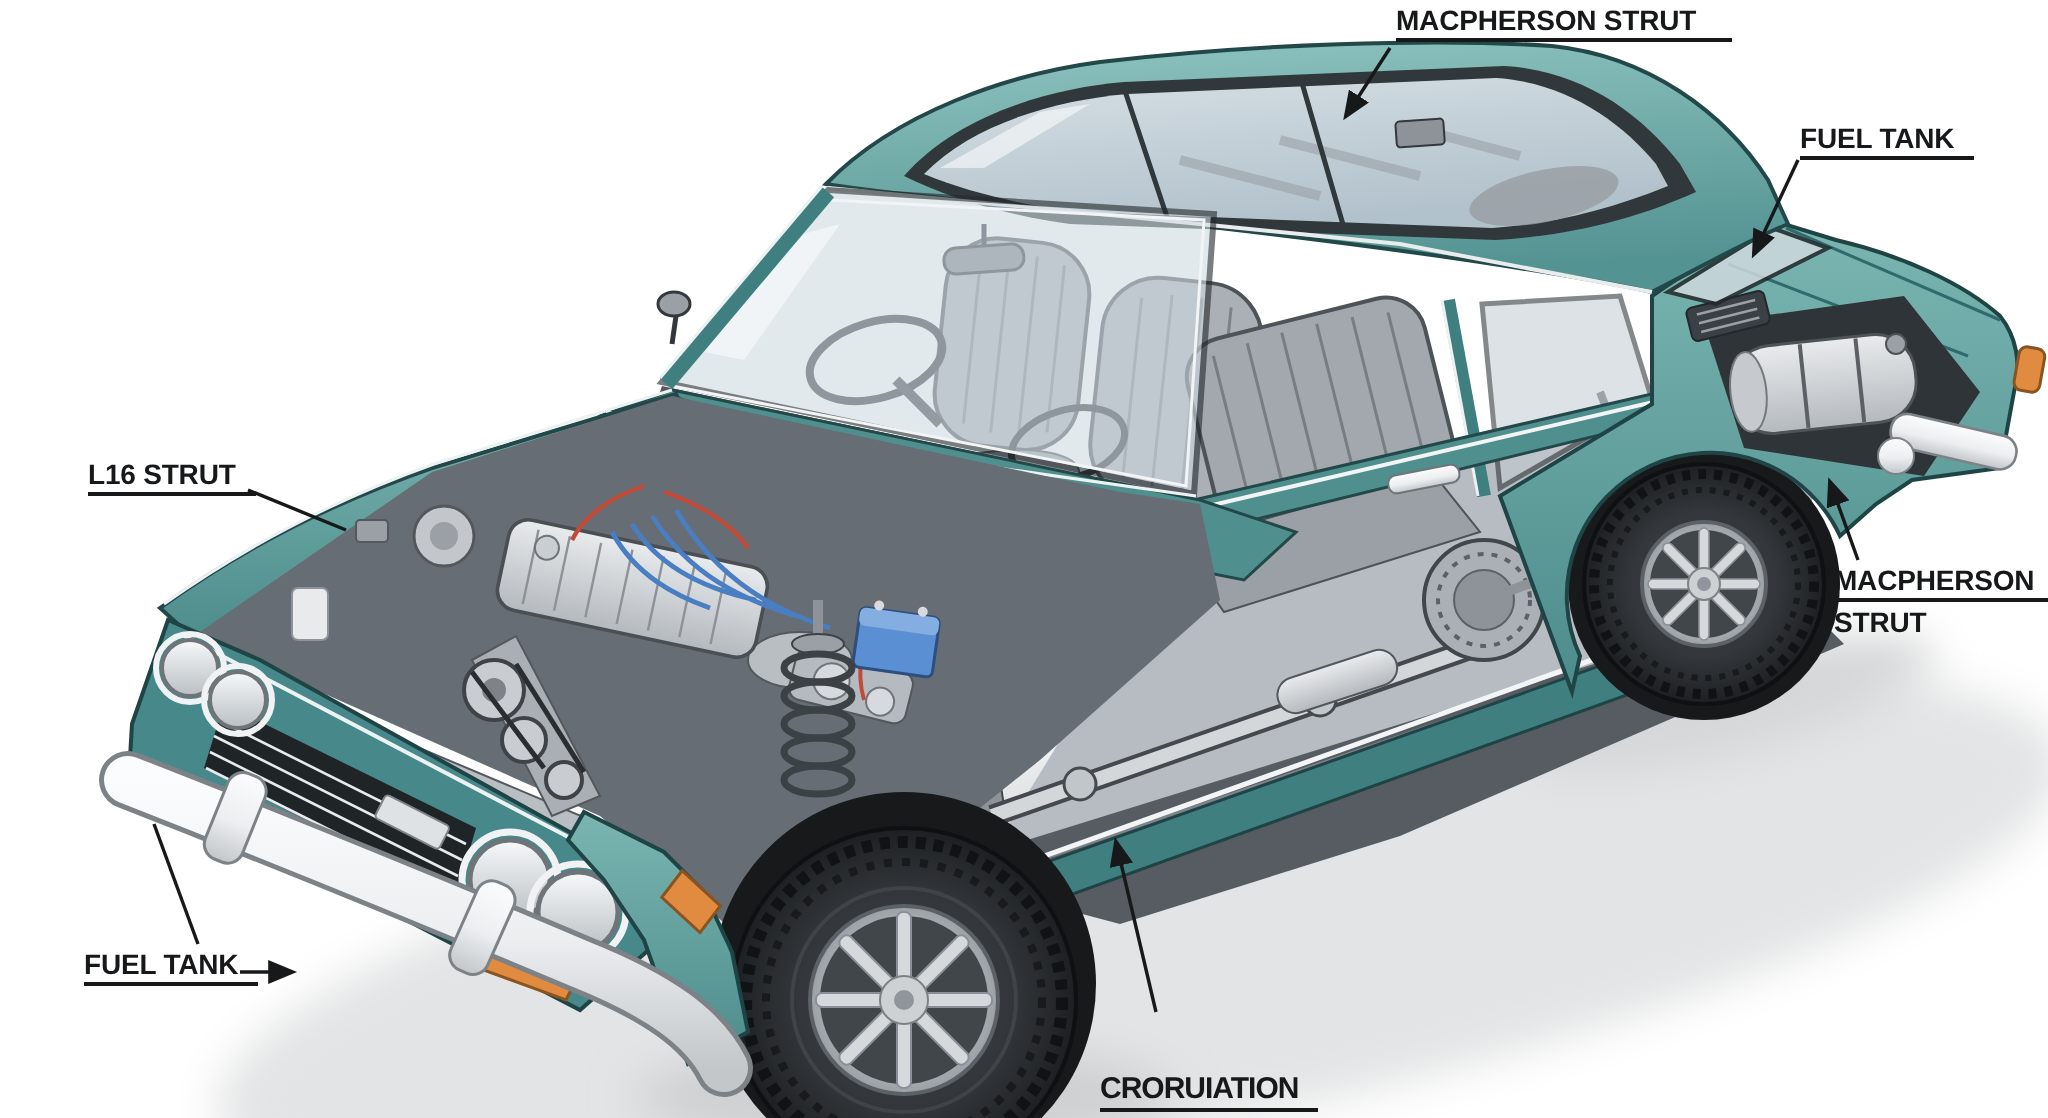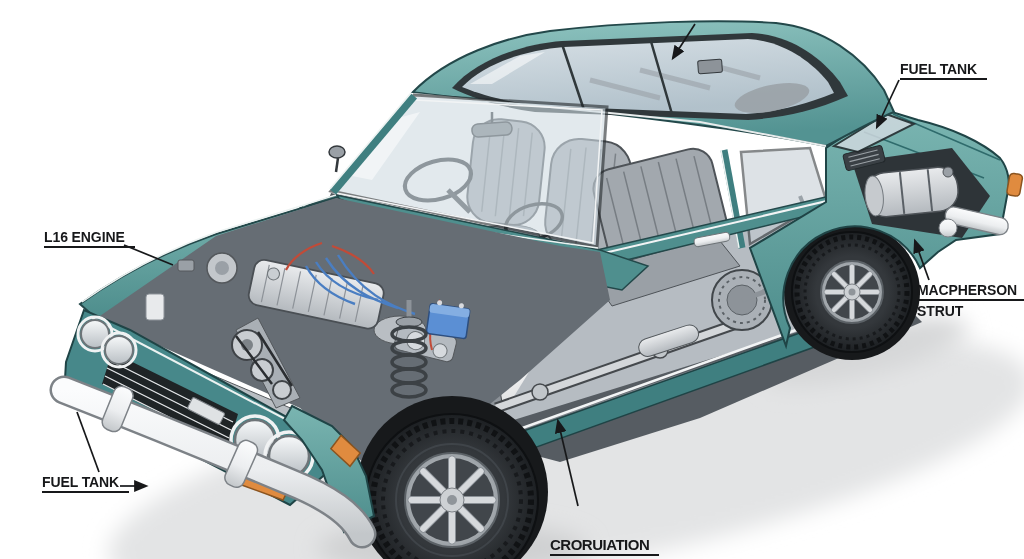--- a/index.html
+++ b/index.html
@@ -338,32 +338,35 @@
     <path d="M695,24 L673,58" marker-end="url(#arrow)"></path>
     <path d="M899,80 L877,127" marker-end="url(#arrow)"></path>
     <path d="M929,280 L915,241" marker-end="url(#arrow)"></path>
     <path d="M124,245 L173,265"></path>
     <path d="M99,472 L77,412"></path>
     <path d="M120,486 L146,486" marker-end="url(#arrow)"></path>
     <path d="M578,506 L558,421" marker-end="url(#arrow)"></path>
   </g>
 </svg>
 
+<div class="callout" style="left:698px;top:2px">
+  <span class="u wide">MACPHERSON STRUT</span>
+</div>
 
 <div class="callout" style="left:900px;top:61px">
   <span class="u">FUEL TANK</span>
 </div>
 
 <div class="callout" style="left:917px;top:282px">
   <span class="u">MACPHERSON</span>
   <span class="l2">STRUT</span>
 </div>
 
 <div class="callout" style="left:44px;top:229px">
-  <span class="u">L16 ENGINE</span>
+  <span class="u">L16 STRUT</span>
 </div>
 
 <div class="callout" style="left:42px;top:474px">
   <span class="u">FUEL TANK</span>
 </div>
 
 <div class="callout big" style="left:550px;top:508px">
   <span class="u">CRORUIATION</span>
 </div>
 </div>

